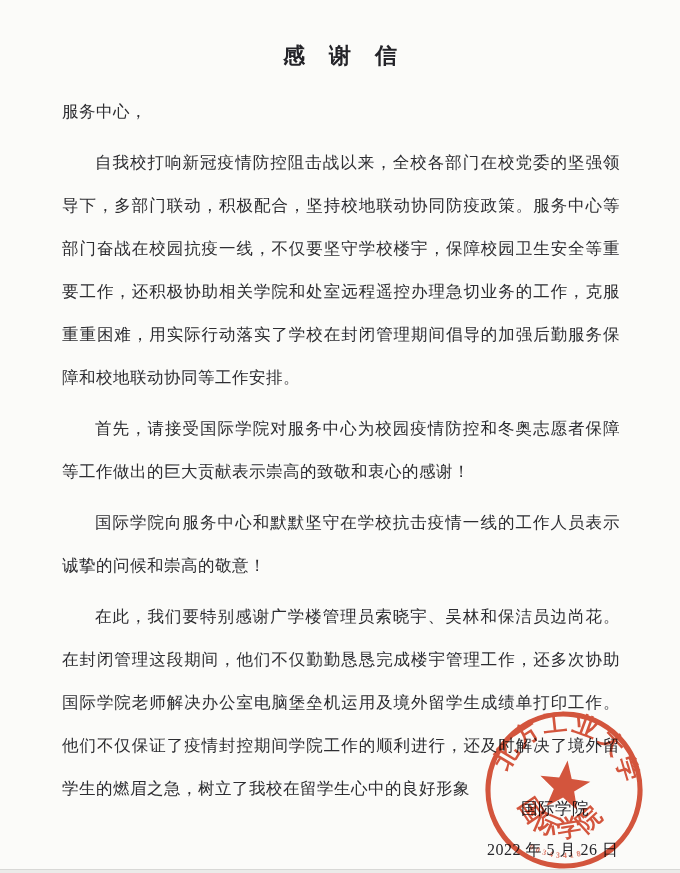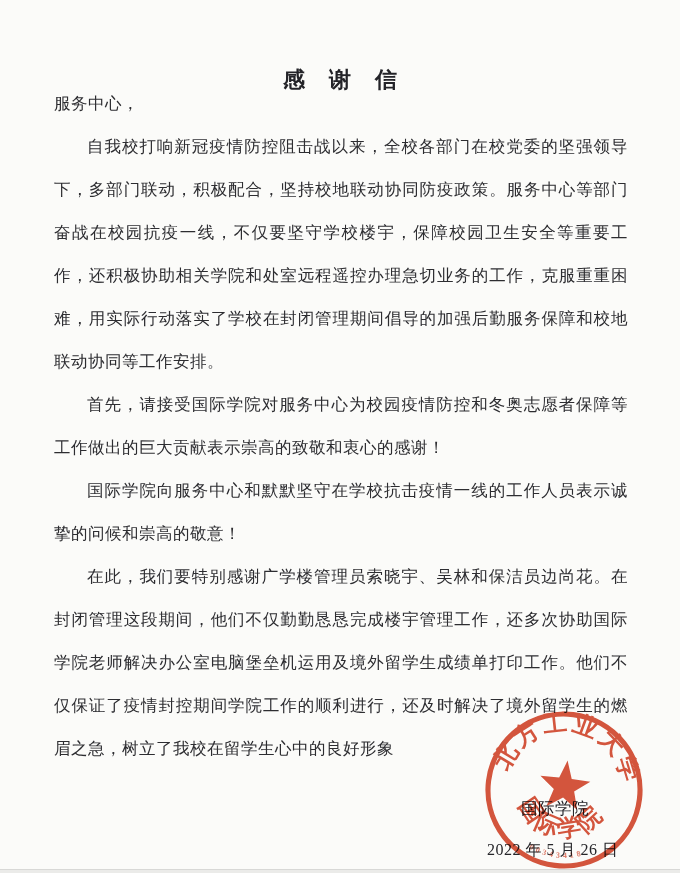--- a/index.html
+++ b/index.html
@@ -14,30 +14,29 @@
   .page { position: absolute; inset: 0; }
   .title {
     position: absolute; top: 41px; left: 0; width: 100%;
     text-align: center;
     font-family: "Liberation Sans", "DejaVu Sans", sans-serif;
     font-weight: 700;
     font-size: 22px;
     letter-spacing: 9px;
     text-indent: 9px;
     color: #232328;
-    margin-top: 24px;
   }
   .body-text {
     position: absolute; top: 82px; left: 54px; width: 574px;
     font-size: 16.5px;
     line-height: 43px;
     letter-spacing: 0.5px;
     text-align: justify;
   }
-  .body-text p { margin: 0; text-indent: 2em; }
+  .body-text p { margin: 8px; text-indent: 2em; }
   .body-text p.salutation { text-indent: 0; }
   .signature {
     position: absolute; left: 521px; top: 798px;
     font-size: 16.5px; letter-spacing: 0.5px;
     color: #1f1f24; z-index: 3;
   }
   .date {
     position: absolute; left: 487px; top: 840px;
     font-size: 16px; letter-spacing: 0.5px;
     color: #26262a; z-index: 3;

